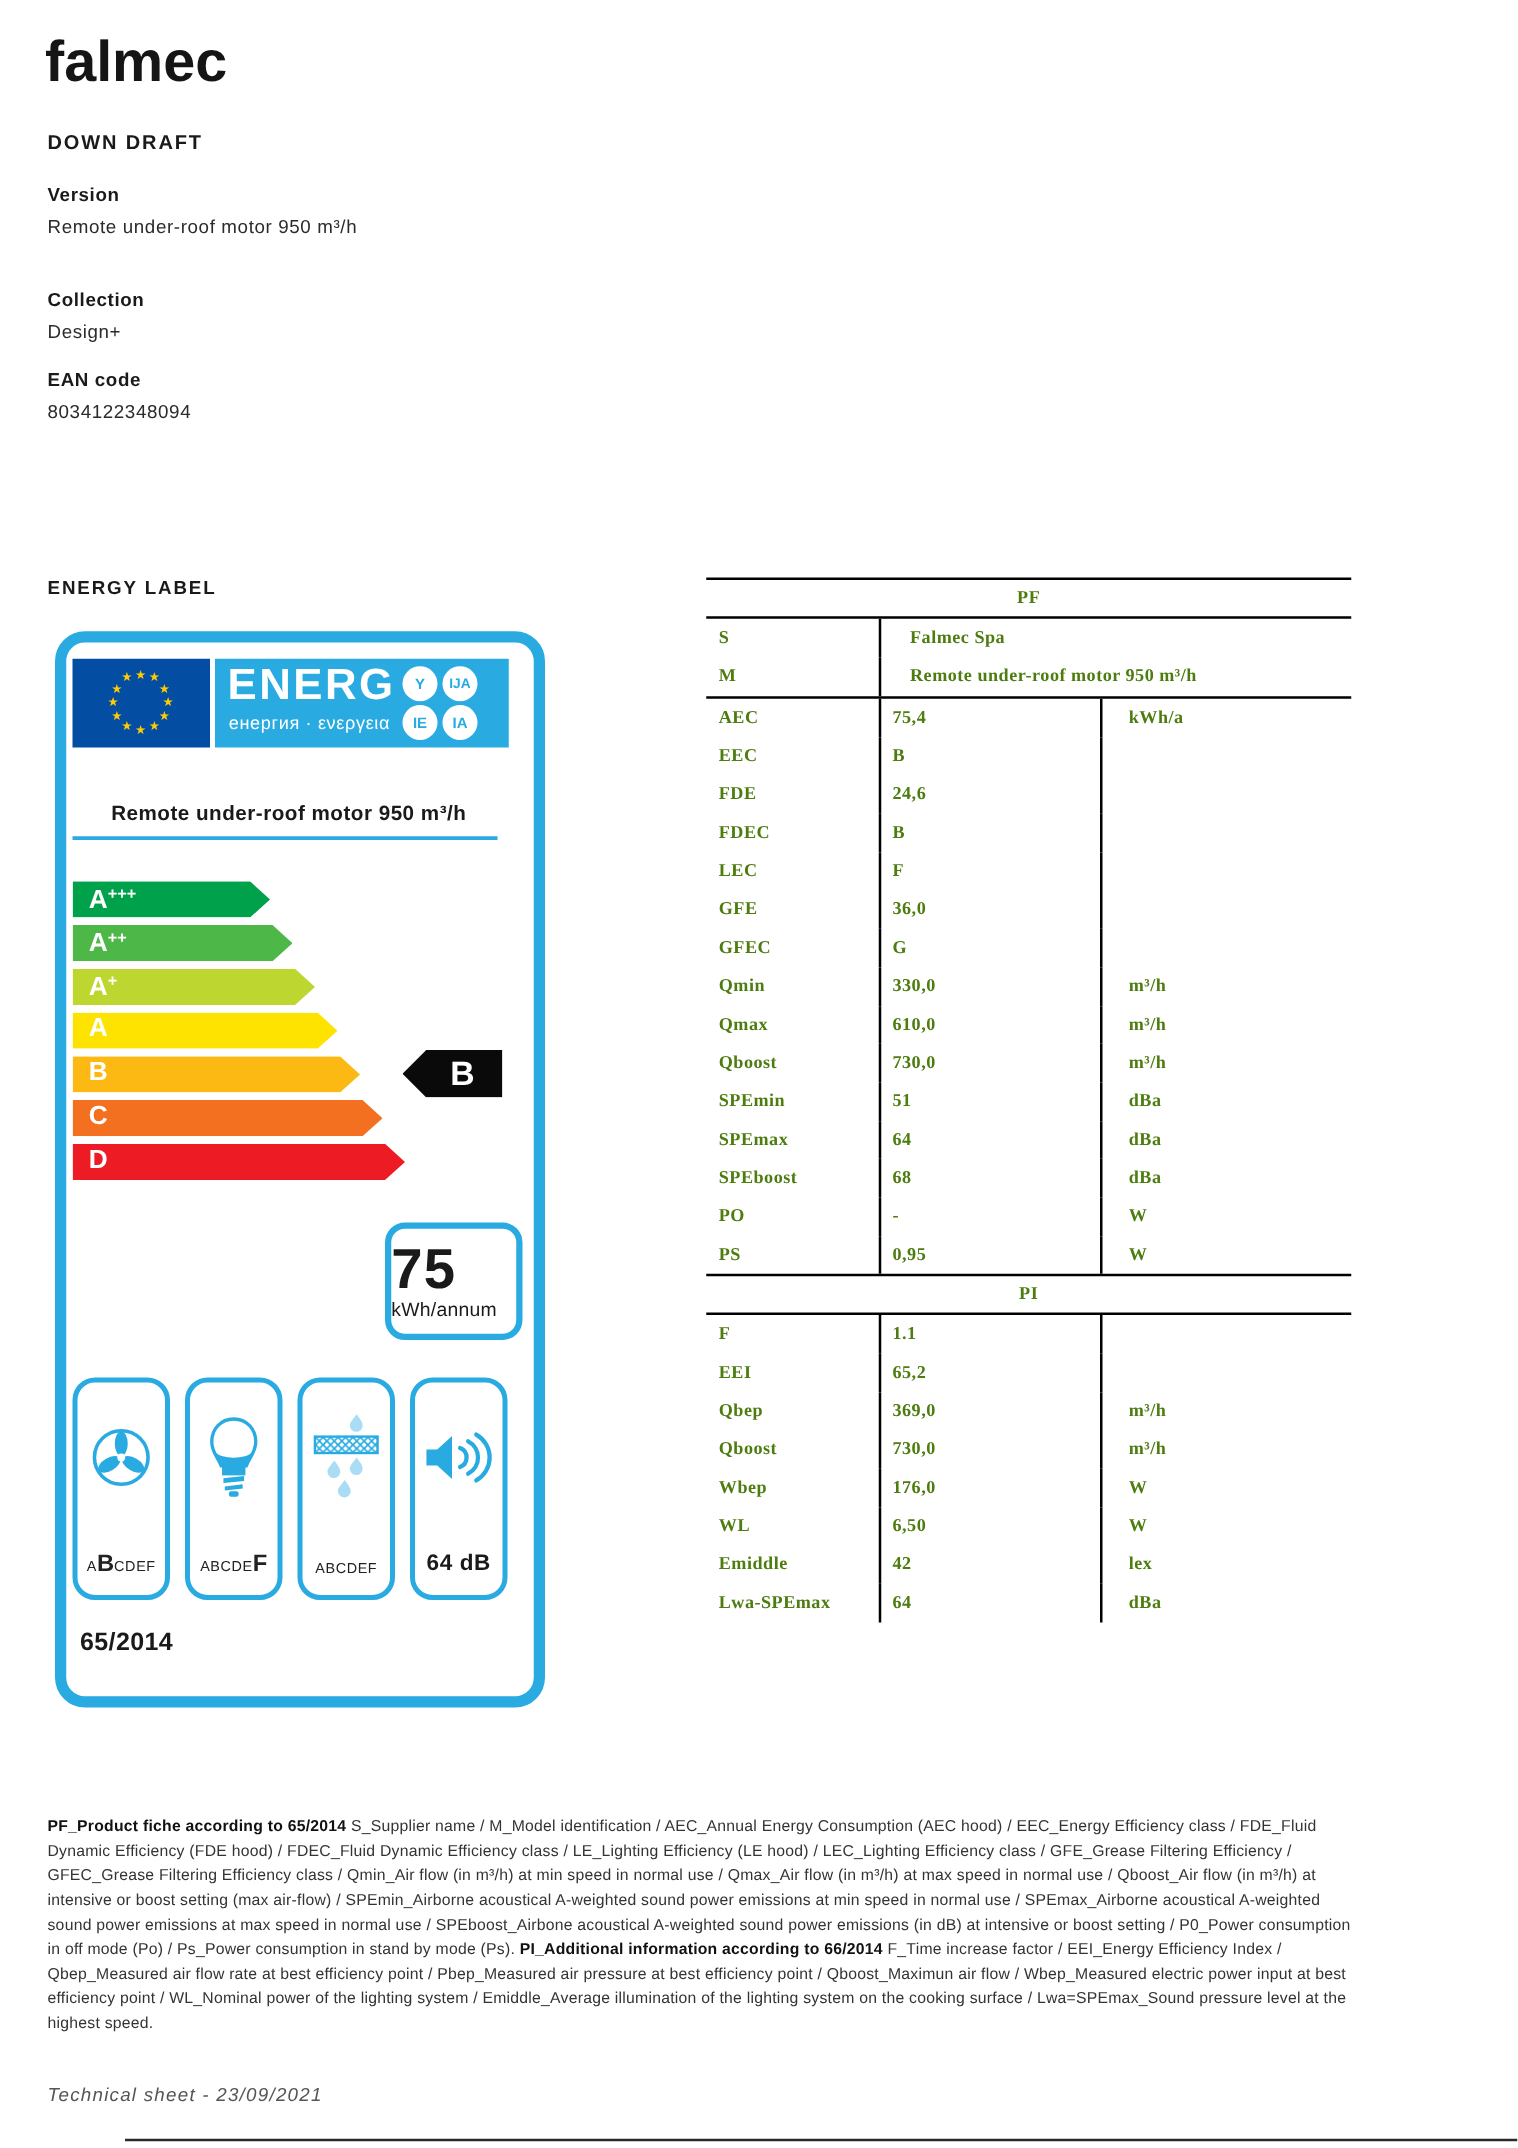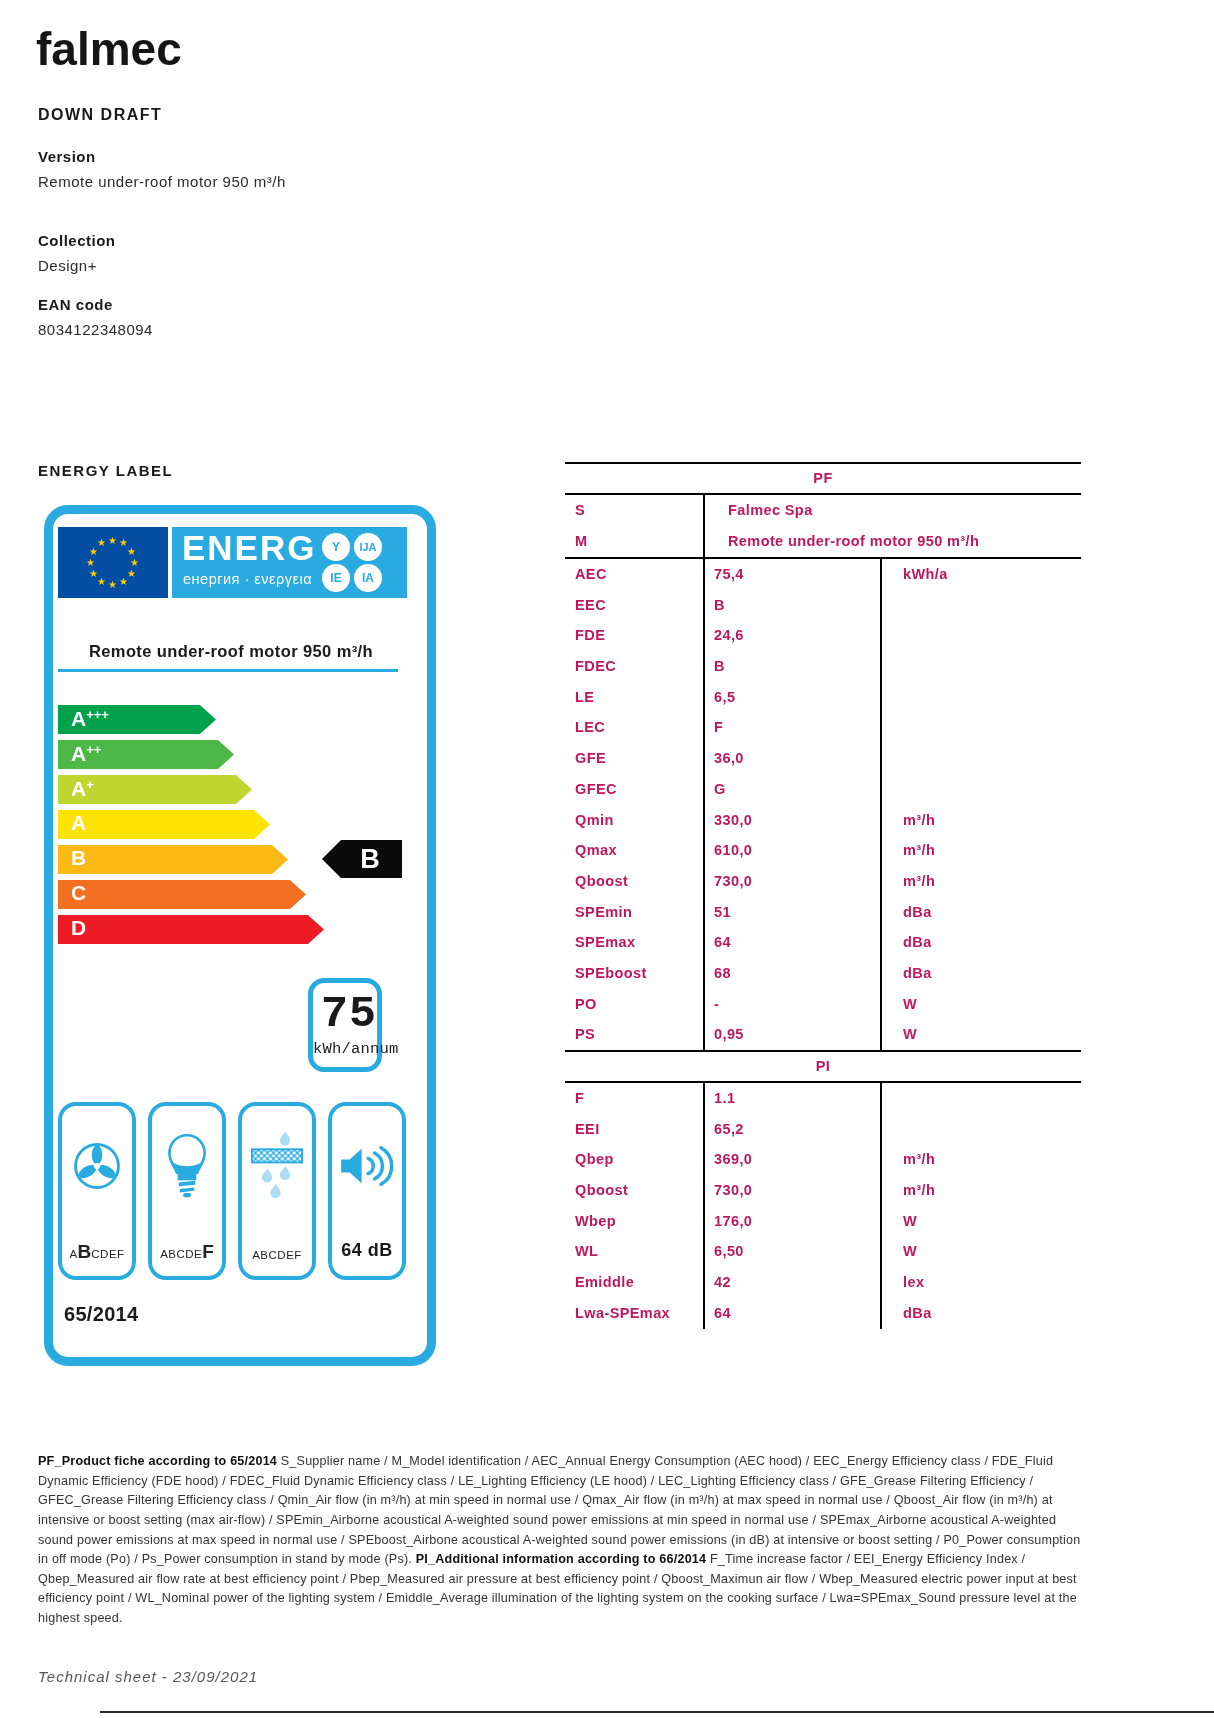--- a/index.html
+++ b/index.html
@@ -30,36 +30,36 @@
   .ebar{position:absolute;left:5px;height:29px;color:#fff;}
   .ebar-shape{width:100%;height:100%;clip-path:polygon(0 0,calc(100% - 16px) 0,100% 50%,calc(100% - 16px) 100%,0 100%);}
   .ebar-label{position:absolute;left:13px;top:1px;font-size:21px;font-weight:bold;}
   .ebar-label sup{font-size:13px;font-weight:bold;position:relative;top:1px;}
 
   #rating-arrow{left:269px;top:326px;width:80px;height:38px;background:#0a0a0a;color:#fff;
       clip-path:polygon(0 50%,19px 0,100% 0,100% 100%,19px 100%);
       display:flex;align-items:center;justify-content:center;padding-left:16px;box-sizing:border-box;
       font-size:27px;font-weight:bold;}
 
-  #kwh-box{left:255px;top:464px;width:74px;height:94px;border:5px solid #29abe2;border-radius:16px;
-      box-sizing:border-box;text-align:right;background:#fff;font-family:Liberation Mono, monospace;}
+  #kwh-box{left:255px;top:464px;width:110px;height:94px;border:5px solid #29abe2;border-radius:16px;
+      box-sizing:border-box;text-align:left;background:#fff;}
   #kwh-value{font-size:45px;font-weight:bold;line-height:1;margin-top:9px;letter-spacing:1px;}
   #kwh-unit{font-size:15.5px;margin-top:3px;letter-spacing:.2px;}
 
   .icon-box{position:absolute;top:588px;width:78px;height:178px;border:4.5px solid #29abe2;border-radius:18px;
       box-sizing:border-box;background:#fff;}
   .icon-wrap{position:absolute;top:0;left:0;right:0;height:120px;display:flex;align-items:center;justify-content:center;}
   .scale{position:absolute;bottom:13px;left:0;right:0;text-align:center;white-space:nowrap;}
   .scale span{font-size:11.5px;color:#222;letter-spacing:.5px;vertical-align:baseline;}
   .scale span.hl{font-size:19px;font-weight:bold;letter-spacing:0;}
   .db-label{position:absolute;bottom:15px;left:0;right:0;text-align:center;font-size:18px;font-weight:bold;letter-spacing:.5px;}
   #regulation{left:11px;top:789px;font-size:20px;font-weight:bold;letter-spacing:.3px;}
 
   
-  #spec-table{left:565px;top:462px;width:516px;font-size:14.5px;color:#be185d;}
+  #spec-table{left:565px;top:462px;width:516px;font-size:14.5px;color:#4d7c0f;font-family:Liberation Serif, serif;}
   .t-band{height:33px;box-sizing:border-box;border-top:2.5px solid #000;border-bottom:2.5px solid #000;
       line-height:28px;text-align:center;font-weight:bold;letter-spacing:.5px;}
   .t-info{border-bottom:2.5px solid #000;}
   .t-irow{display:flex;height:31px;line-height:31px;font-weight:bold;letter-spacing:.4px;}
   .t-row{display:flex;height:30.7px;line-height:30.7px;font-weight:bold;letter-spacing:.4px;}
   .t-c1{width:138px;padding-left:10px;box-sizing:border-box;}
   .t-c2{width:177px;border-left:2px solid #000;padding-left:9px;box-sizing:border-box;}
   .t-c3{flex:1;border-left:2px solid #000;padding-left:21px;box-sizing:border-box;}
   .t-wide{flex:1;border-left:2px solid #000;padding-left:23px;box-sizing:border-box;}
 
@@ -243,25 +243,20 @@
       <div class="t-c1">FDE</div>
       <div class="t-c2">24,6</div>
       <div class="t-c3"></div>
     </div>
     <div class="t-row">
       <div class="t-c1">FDEC</div>
       <div class="t-c2">B</div>
       <div class="t-c3"></div>
     </div>
     <div class="t-row">
-      <div class="t-c1">LE</div>
-      <div class="t-c2">6,5</div>
-      <div class="t-c3"></div>
-    </div>
-    <div class="t-row">
       <div class="t-c1">LEC</div>
       <div class="t-c2">F</div>
       <div class="t-c3"></div>
     </div>
     <div class="t-row">
       <div class="t-c1">GFE</div>
       <div class="t-c2">36,0</div>
       <div class="t-c3"></div>
     </div>
     <div class="t-row">

